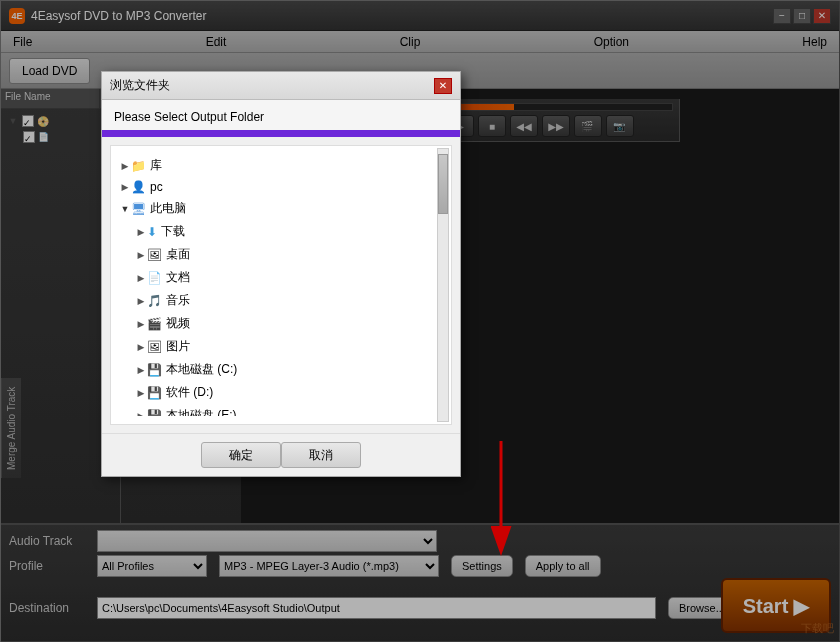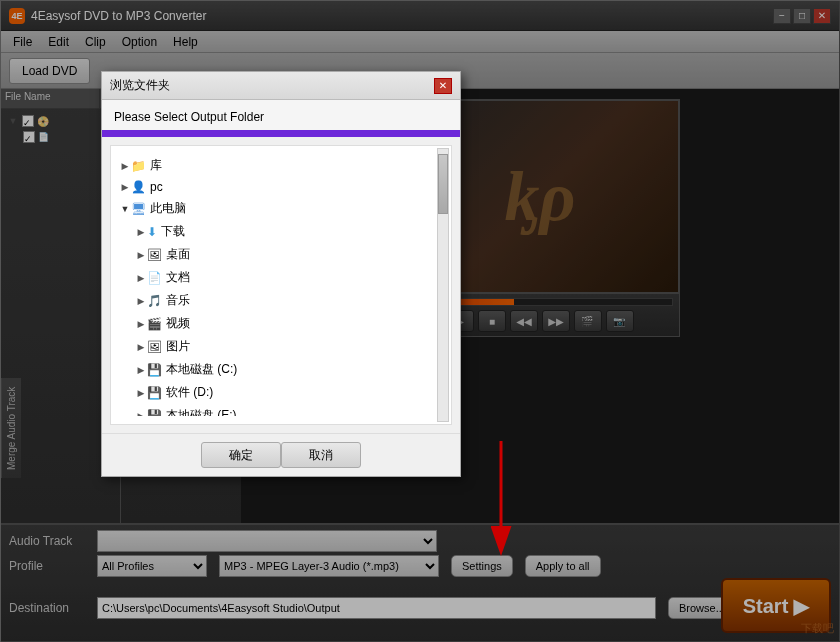--- a/index.html
+++ b/index.html
@@ -72,20 +72,21 @@
     .title-btn.close { background: #c0392b; }
 
     
     .menu-bar {
       height: 22px;
       background: linear-gradient(to bottom, #c8c8c8, #b0b0b0);
       display: flex;
       align-items: center;
       padding: 0 4px;
       border-bottom: 1px solid #888;
+      justify-content: space-between;
     }
     .menu-item {
       padding: 2px 8px;
       color: #000;
       font-size: 12px;
       cursor: pointer;
     }
 
     
     .toolbar {
@@ -474,23 +475,20 @@
 
       <div style="position:absolute; left:0; bottom:95px; writing-mode:vertical-rl; transform:rotate(180deg); color:#bbb; font-size:10px; background:linear-gradient(to top, #4a4a4a, #3a3a3a); padding:6px 3px; border-right:1px solid #555; height:100px; display:flex; align-items:center; justify-content:center; width:20px;">Merge Audio Track</div>
 
       <div class="merge-btn-area">
         <button class="merge-btn">Merge</button>
       </div>
     </div>
 
     <div class="video-panel" style="position:relative; margin-left:120px; width:calc(840px - 120px); padding:10px 10px 0 10px; display:flex; flex-direction:column; align-items:center;">
 
-      <div class="video-preview" style="width:280px; height:195px;">
-        <div class="video-logo" style="font-size:70px; color:rgba(180,130,60,0.5); font-style:italic; font-family:Georgia, serif;">ᶄρ</div>
-      </div>
 
       <div class="video-controls" style="width:280px; padding:4px 6px;">
         <div class="progress-bar-container">
           <div class="progress-bar-fill"></div>
         </div>
         <div class="video-buttons">
           <button class="vid-btn">▶</button>
           <button class="vid-btn">■</button>
           <button class="vid-btn">◀◀</button>
           <button class="vid-btn">▶▶</button>

